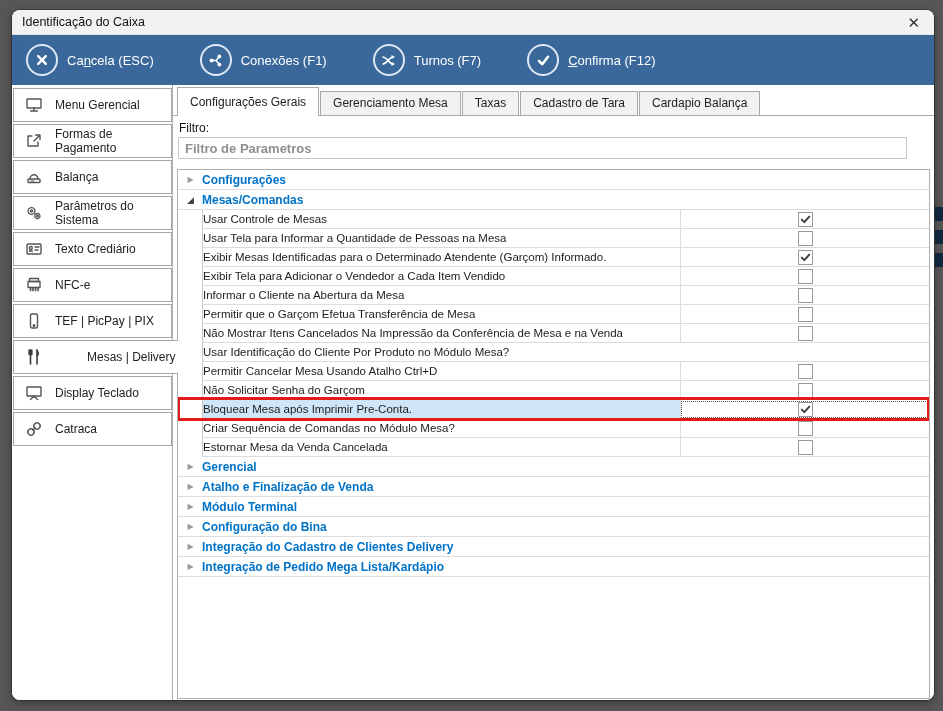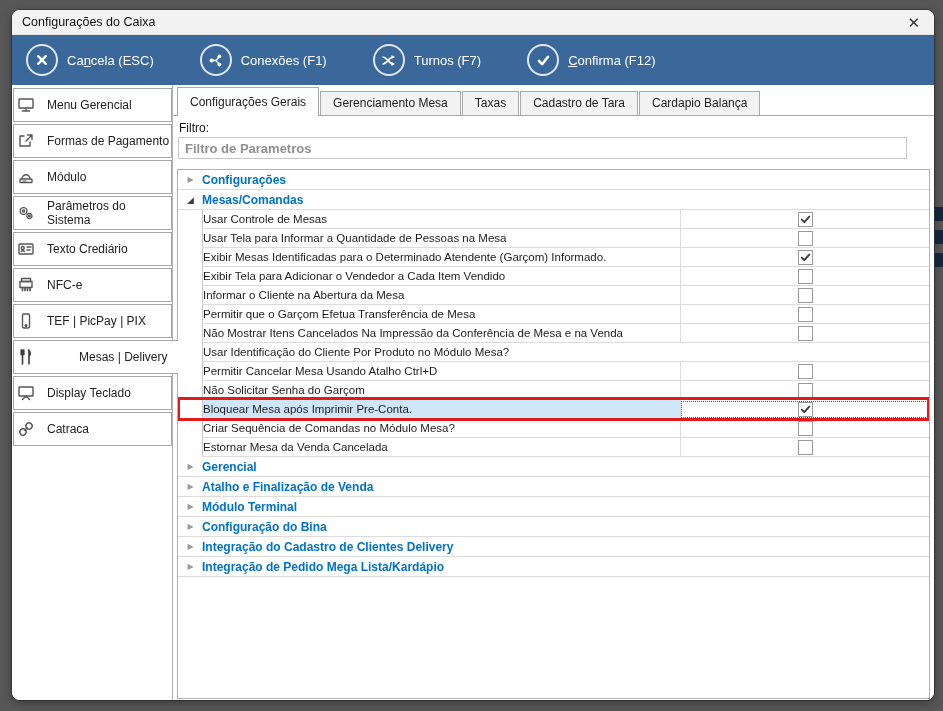--- a/index.html
+++ b/index.html
@@ -35,21 +35,21 @@
     display:flex;align-items:center;justify-content:center;flex:0 0 auto;
   }
   .tb-circle svg{display:block;}
   .mn{text-decoration:underline;}
 
   
   .main{flex:1;display:flex;min-height:0;}
   .sidebar{width:160px;flex:0 0 auto;padding-top:3px;background:#fff;}
   .side-item{
     height:32px;margin:0 0 2px 1px;border:1px solid #a6a6a6;background:#fff;
-    display:flex;align-items:center;gap:9px;
+    display:flex;align-items:center;gap:9px;padding-left:8px;
     font-size:12px;color:#222;cursor:pointer;position:relative;
   }
   .side-item .ic{width:24px;display:flex;justify-content:center;flex:0 0 auto;color:#4d4d4d;}
   .side-item.active{border-right:none;margin-right:-6px;z-index:6;gap:41px;}
 
   .content{flex:1;border-left:1px solid #b0b0b0;position:relative;background:#fff;min-width:0;}
 
   
   .tabs{display:flex;align-items:flex-end;height:30px;padding-left:4px;border-bottom:1px solid #a9a9a9;}
   .tab{
@@ -102,21 +102,21 @@
 </style>
 </head>
 <body>
 
 <div class="bg-block" style="top:207px"></div>
 <div class="bg-block" style="top:230px"></div>
 <div class="bg-block" style="top:253px"></div>
 
 <div class="window">
   <div class="titlebar">
-    <span class="title">Configurações do Caixa</span>
+    <span class="title">Identificação do Caixa</span>
     <span class="close-btn">✕</span>
   </div>
 
   <div class="toolbar" id="toolbar">
       <div class="tb-btn">
         <span class="tb-circle">
           <svg width="14" height="14" viewBox="0 0 14 14">
             <path d="M3.2 3.2 L10.8 10.8 M10.8 3.2 L3.2 10.8" stroke="#fff" stroke-width="2.4" stroke-linecap="round"></path>
           </svg>
         </span>
@@ -175,21 +175,21 @@
           <span>Formas de Pagamento</span>
         </div>
         <div class="side-item">
           <span class="ic">
             <svg width="18" height="18" viewBox="0 0 18 18" fill="none" stroke="#555" stroke-width="1.4" stroke-linecap="round" stroke-linejoin="round">
               <path d="M5 11 a4 4.2 0 0 1 8 0"></path>
               <rect x="3" y="11" width="12" height="3.5" rx="0.8"></rect>
               <path d="M6 13 H9" stroke-width="1"></path>
             </svg>
           </span>
-          <span>Módulo</span>
+          <span>Balança</span>
         </div>
         <div class="side-item">
           <span class="ic">
             <svg width="18" height="18" viewBox="0 0 18 18" fill="none" stroke="#555" stroke-width="1.4" stroke-linecap="round" stroke-linejoin="round">
               <circle cx="6.5" cy="7" r="3.4" stroke-dasharray="2.4 1.3"></circle>
               <circle cx="6.5" cy="7" r="1.1"></circle>
               <circle cx="12.4" cy="12" r="2.6" stroke-dasharray="2 1.1"></circle>
               <circle cx="12.4" cy="12" r="0.8"></circle>
             </svg>
           </span>

